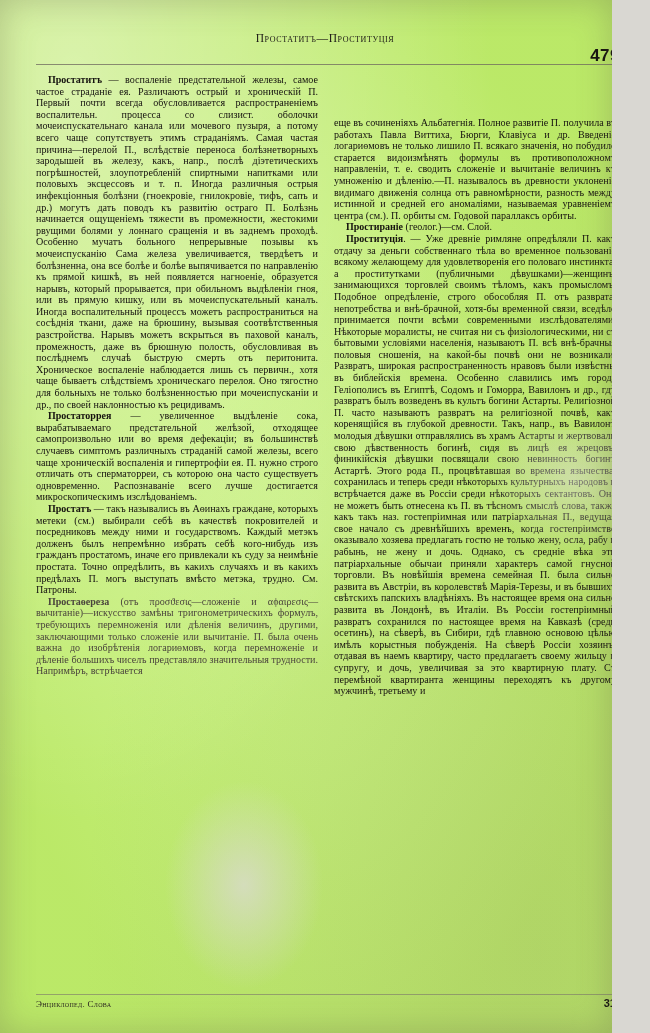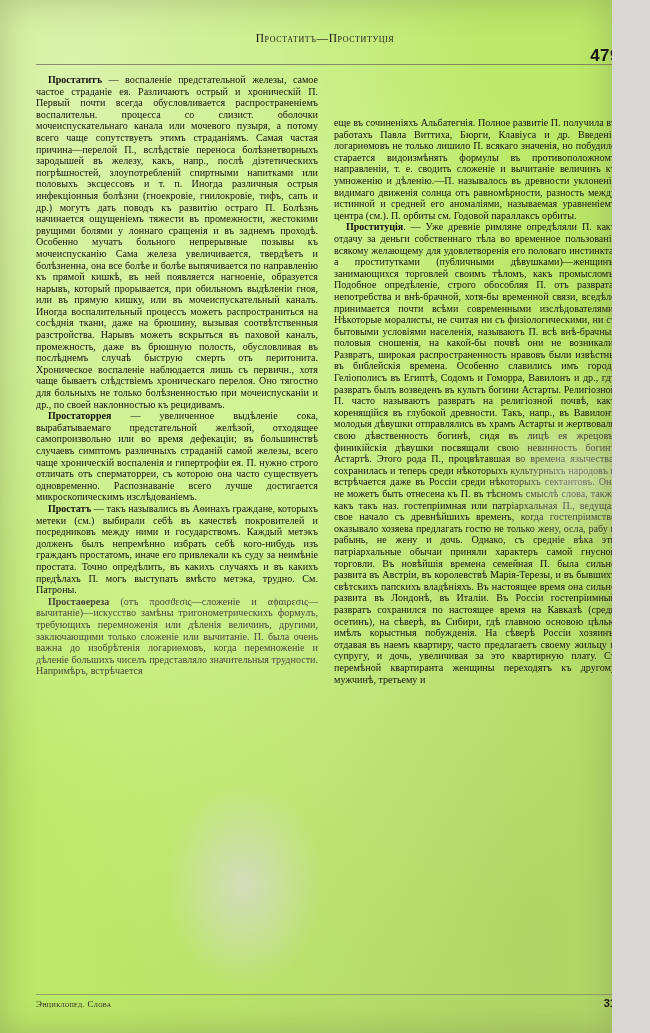--- a/index.html
+++ b/index.html
@@ -174,20 +174,23 @@
         <p class="faded">
           <span class="hw">Простаѳереза</span><span> (отъ προσϑεσις—сложеніе и αϕαιρεσις—вычитаніе)—искусство замѣны тригонометрическихъ формулъ, требующихъ перемноженія или дѣленія величинъ, другими, заключающими только сложеніе или вычитаніе. П. была очень важна до изобрѣтенія логариѳмовъ, когда перемноженіе и дѣленіе большихъ чиселъ представляло значительныя трудности. Напримѣръ, встрѣчается</span>
         </p>
       </div>
 
       <div class="col">
         <p class="noind">
           <span>еще въ сочиненіяхъ Альбатегнія. Полное развитіе П. получила въ работахъ Павла Виттиха, Бюрги, Клавіуса и др. Введеніе логариѳмовъ не только лишило П. всякаго значенія, но побудило старается видоизмѣнять формулы въ противоположномъ направленіи, т. е. сводить сложеніе и вычитаніе величинъ къ умноженію и дѣленію.—П. называлось въ древности уклоненіе видимаго движенія солнца отъ равномѣрности, разность между истинной и средней его аномаліями, называемая уравненіемъ центра (см.). П. орбиты см. Годовой параллаксъ орбиты.</span>
         </p>
         <p>
+          <span class="hw">Простиранiе</span><span> (геолог.)—см. Слой.</span>
+        </p>
+        <p>
           <span class="hw">Проституція</span><span>. — Уже древніе римляне опредѣляли П. какъ отдачу за деньги собственнаго тѣла во временное пользованіе всякому желающему для удовлетворенія его половаго инстинкта, а проституткaми (публичными дѣвушками)—женщинъ, занимающихся торговлей своимъ тѣломъ, какъ промысломъ. Подобное опредѣленіе, строго обособляя П. отъ разврата, непотребства и внѣ-брачной, хотя-бы временной связи, вседѣло принимается почти всѣми современными изслѣдователями. Нѣкоторые моралисты, не считая ни съ физіологическими, ни съ бытовыми условіями населенія, называютъ П. всѣ внѣ-брачныя половыя сношенія, на какой-бы почвѣ они не возникали. Развратъ, широкая распространенность нравовъ были извѣстны въ библейскія времена. Особенно славились имъ города Геліополисъ въ Египтѣ, Содомъ и Гоморра, Вавилонъ и др., гдѣ развратъ былъ возведенъ въ культъ богини Астарты. Религіозной П. часто называютъ развратъ на религіозной почвѣ, какъ коренящійся въ глубокой древности. Такъ, напр., въ Вавилонѣ молодыя дѣвушки отправлялись въ храмъ Астарты и жертвовали свою дѣвственность богинѣ, сидя въ лицѣ ея жрецовъ; финикійскія дѣвушки посвящали свою невинность богинѣ Астартѣ. Этого рода П., процвѣтавшая во времена язычества, сохранилась и теперь среди нѣкоторыхъ культурныхъ народовъ и встрѣчается даже въ Россіи среди нѣкоторыхъ сектантовъ. Она не можетъ быть отнесена къ П. въ тѣсномъ смыслѣ слова, также какъ такъ наз. гостепріимная или патріархальная П., ведущая свое начало съ древнѣйшихъ временъ, когда гостепріимство оказывало хозяева предлагать гостю не только жену, осла, рабу и рабынь, не жену и дочь. Однако, съ средніе вѣка эти патріархальные обычаи приняли характеръ самой гнусной торговли. Въ новѣйшія времена семейная П. была сильно развита въ Австріи, въ королевствѣ Марія-Терезы, и въ бывшихъ свѣтскихъ папскихъ владѣніяхъ. Въ настоящее время она сильно развита въ Лондонѣ, въ Италіи. Въ Россіи гостепріимный развратъ сохранился по настоящее время на Кавказѣ (среди осетинъ), на сѣверѣ, въ Сибири, гдѣ главною основою цѣлью имѣлъ корыстныя побужденія. На сѣверѣ Россіи хозяинъ, отдавая въ наемъ квартиру, часто предлагаетъ своему жильцу и супругу, и дочь, увеличивая за это квартирную плату. Съ перемѣной квартиранта женщины переходятъ къ другому мужчинѣ, третьему и</span>
         </p>
       </div>
 
     </div>
 
     <div class="blur-lowleft"></div>
     <div class="blur-rightmid"></div>
 
     <div class="footrule"></div>

